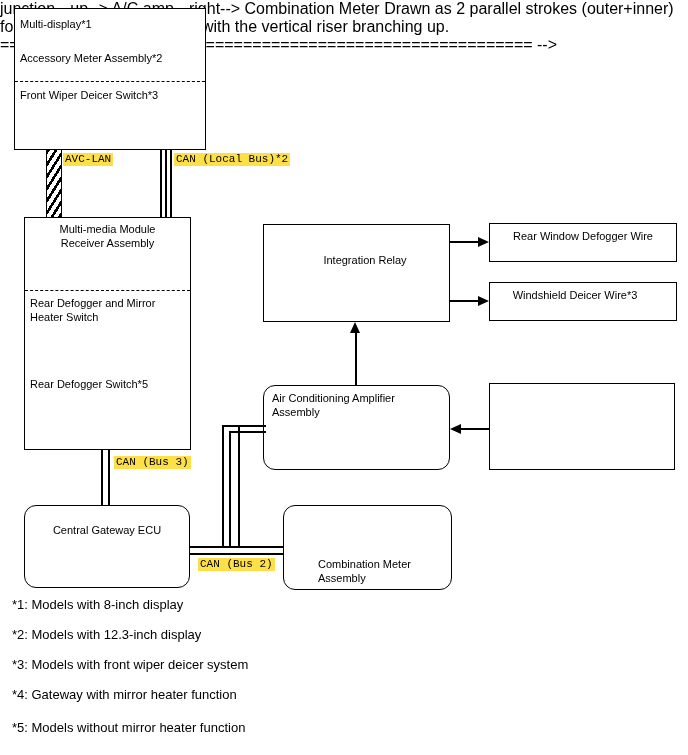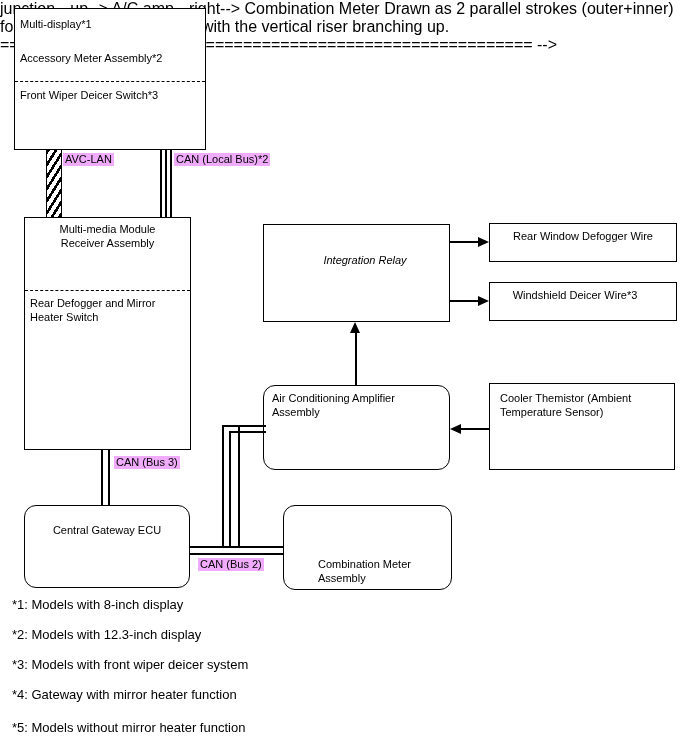--- a/index.html
+++ b/index.html
@@ -38,24 +38,25 @@
   }
   .lbl.center {
     text-align: center;
   }
 
   
   .conn-lbl {
     position: absolute;
     font-size: 11px;
     line-height: 13px;
-    background: #f0abfc;
+    background: #fde047;
     padding: 0 2px;
     color: #000;
     white-space: nowrap;
+    font-family: Liberation Mono, monospace;
   }
 
   
   .divider {
     position: absolute;
     border-top: 1.4px dashed #000;
     height: 0;
   }
 
   
@@ -150,29 +151,30 @@
   <div class="box" style="left:24px; top:217px; width:167px; height:233px;"></div>
 
   <div class="lbl center" style="left:28px; top:222px; width:159px;">Multi-media Module
 Receiver Assembly</div>
 
   <div class="divider" style="left:25px; top:290px; width:165px;"></div>
 
   <div class="lbl" style="left:30px; top:296px; width:155px;">Rear Defogger and Mirror
 Heater Switch</div>
 
+  <div class="lbl" style="left:30px; top:377px; width:155px;">Rear Defogger Switch*5</div>
 
   
   <div class="bus" style="left:101px; top:450px; width:2.4px; height:56px;"></div>
   <div class="bus" style="left:108px; top:450px; width:2.4px; height:56px;"></div>
   <div class="conn-lbl" style="left:114px; top:456px;text-align:right;">CAN (Bus 3)</div>
 
   
   <div class="box" style="left:263px; top:224px; width:187px; height:98px;"></div>
-  <div class="lbl center" style="left:265px; top:253px; width:200px;font-style:italic;">Integration Relay</div>
+  <div class="lbl center" style="left:265px; top:253px; width:200px;">Integration Relay</div>
 
   
   <div class="hline" style="left:450px; top:241px; width:31px;"></div>
   <div class="arrow-r" style="left:478px; top:236.5px;"></div>
 
   
   <div class="hline" style="left:450px; top:300px; width:31px;"></div>
   <div class="arrow-r" style="left:478px; top:295.5px;"></div>
 
   
@@ -191,22 +193,20 @@
   <div class="box round" style="left:263px; top:385px; width:187px; height:85px;"></div>
   <div class="lbl" style="left:272px; top:391px; width:175px;">Air Conditioning Amplifier
 Assembly</div>
 
   
   <div class="hline" style="left:461px; top:428px; width:29px;"></div>
   <div class="arrow-l" style="left:450px; top:423.5px;"></div>
 
   
   <div class="box" style="left:489px; top:383px; width:186px; height:87px;"></div>
-  <div class="lbl" style="left:500px; top:391px; width:172px;">Cooler Themistor (Ambient
-Temperature Sensor)</div>
 
   
   <div class="box round" style="left:24px; top:505px; width:166px; height:83px;"></div>
   <div class="lbl center" style="left:26px; top:523px; width:162px;text-align:center;">Central Gateway ECU</div>
 
   
   <div class="box round" style="left:283px; top:505px; width:169px; height:85px;"></div>
   <div class="lbl" style="left:318px; top:513px; width:130px;margin-top:44px;">Combination Meter
 Assembly</div>
 

